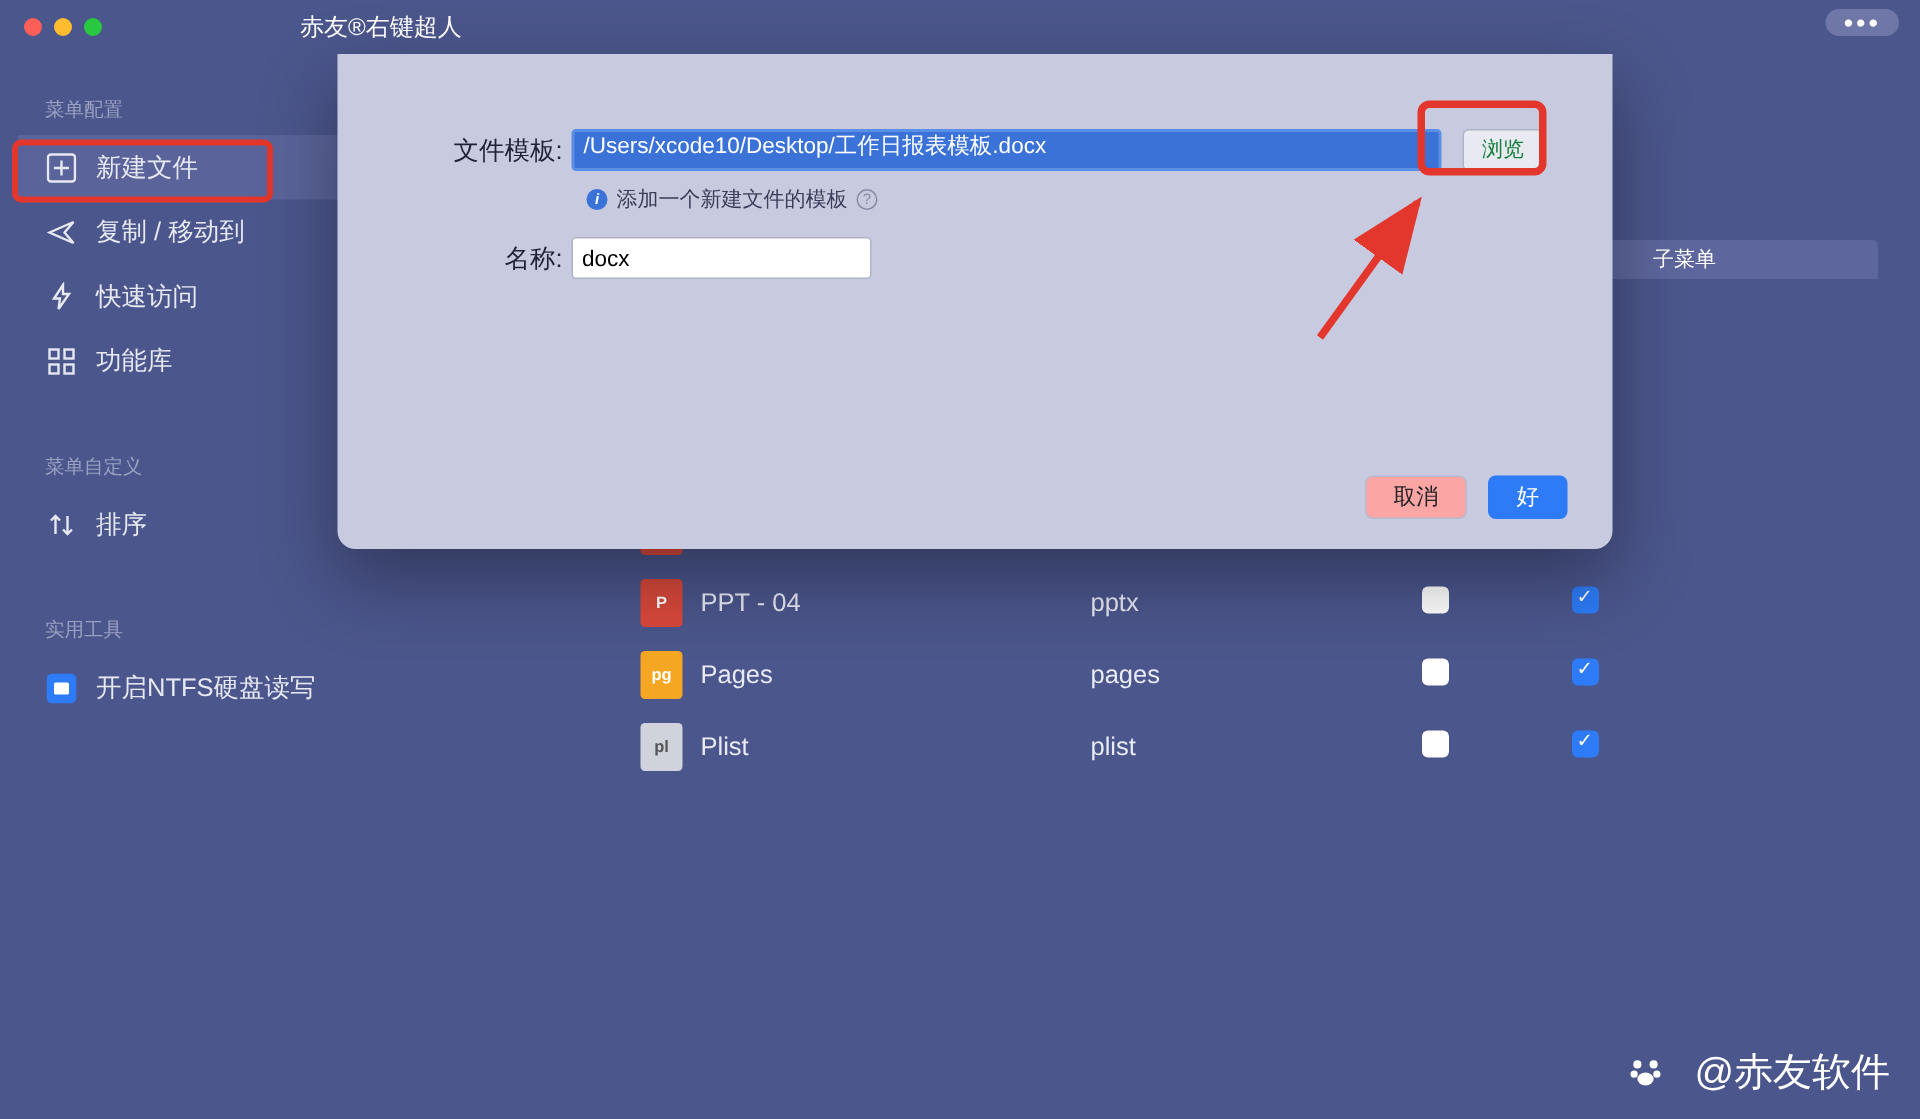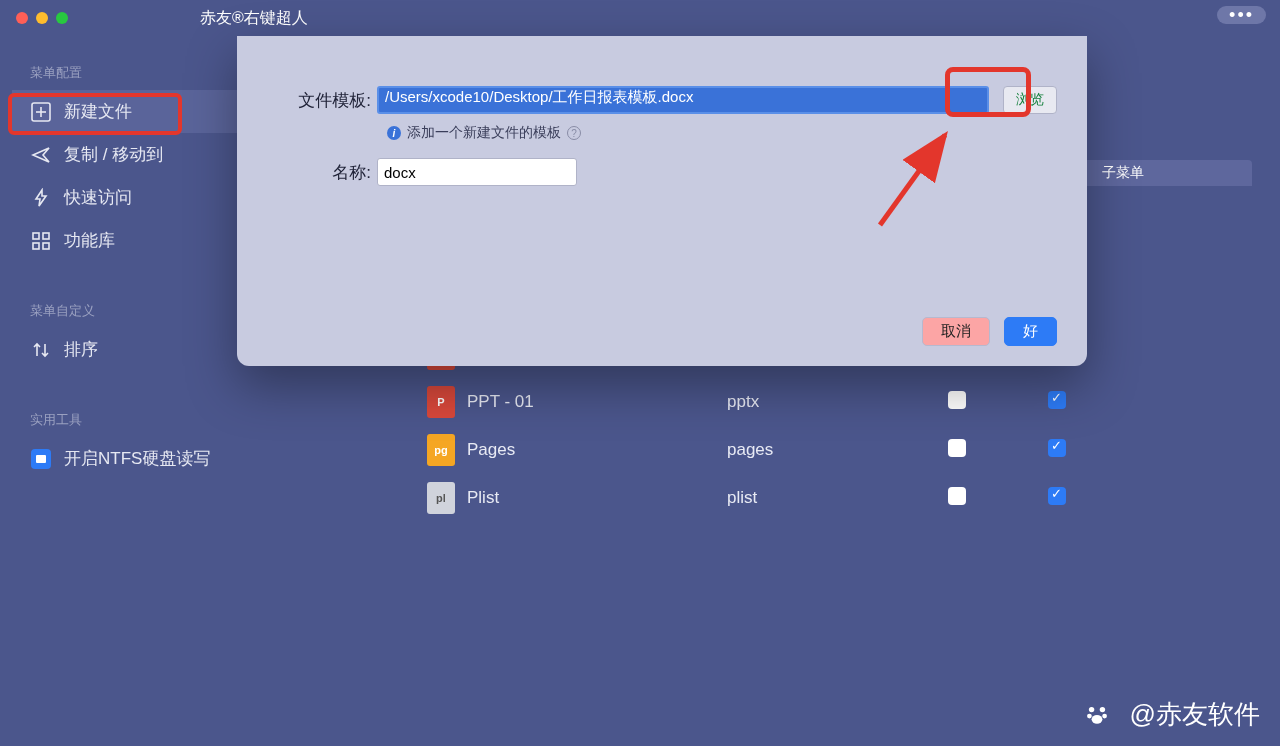--- a/index.html
+++ b/index.html
@@ -30,21 +30,21 @@
 .row .file-ico { width:28px; height:32px; margin:0 12px 0 22px; border-radius:3px; display:flex; align-items:center; justify-content:center; font-size:11px; font-weight:bold; color:#fff; }
 .row .fname { width:260px; }
 .row .fext { width:200px; }
 .row .chk1 { width:60px; text-align:center; }
 .row .chk2 { width:140px; text-align:center; }
 .cbox { display:inline-block; width:18px; height:18px; border-radius:4px; background:#fff; position:relative; }
 .cbox.checked { background:#2d7bf6; }
 .cbox.checked::after { content:"✓"; color:#fff; font-size:13px; position:absolute; left:3px; top:-1px; }
 
 
-.modal { position:absolute; left:237px; top:36px; width:850px; height:330px; background:#c8cbe0; border-radius:0 0 12px 12px; box-shadow:0 20px 50px rgba(0,0,0,.35); padding:50px 30px 20px; }
+.modal { position:absolute; left:225px; top:36px; width:850px; height:330px; background:#c8cbe0; border-radius:0 0 12px 12px; box-shadow:0 20px 50px rgba(0,0,0,.35); padding:50px 46px 20px; }
 .form-row { display:flex; align-items:center; margin-bottom:10px; }
 .form-label { width:110px; text-align:right; color:#202338; font-size:17px; padding-right:6px; }
 .path-input { flex:1; height:28px; background:#fff; border:2px solid #5a8fe8; border-radius:3px; padding:0 6px; font-size:15px; color:#1a1c2e; }
 .path-input.sel { background:#3a72d8; color:#fff; }
 .browse-btn { margin-left:14px; padding:4px 12px; background:#e8e9f1; border:1px solid #b0b3c8; border-radius:4px; font-size:14px; color:#15803d; }
 .hint-row { margin-left:120px; display:flex; align-items:center; gap:6px; color:#3a3e5a; font-size:14px; margin-bottom:16px; }
 .info-ico { width:14px; height:14px; border-radius:50%; background:#3a72d8; color:#fff; font-size:10px; display:flex; align-items:center; justify-content:center; font-style:italic; font-weight:bold; }
 .help-ico { width:14px; height:14px; border-radius:50%; border:1px solid #888ca6; color:#888ca6; font-size:10px; display:flex; align-items:center; justify-content:center; }
 .name-input { width:200px; height:28px; background:#fff; border:1px solid #b0b3c8; border-radius:3px; padding:0 6px; font-size:15px; }
 .dlg-buttons { position:absolute; right:30px; bottom:20px; display:flex; gap:14px; }
@@ -163,21 +163,21 @@
       </div>
       <div class="row">
         <div class="file-ico" style="background:#d9483b;color:#fff">P</div>
         <div class="fname">PPT</div>
         <div class="fext">ppt</div>
         <div class="chk1"><span class="cbox"></span></div>
         <div class="chk2"><span class="cbox checked"></span></div>
       </div>
       <div class="row">
         <div class="file-ico" style="background:#d9483b;color:#fff">P</div>
-        <div class="fname">PPT - 01</div>
+        <div class="fname">PPT - 04</div>
         <div class="fext">pptx</div>
         <div class="chk1"><span class="cbox"></span></div>
         <div class="chk2"><span class="cbox checked"></span></div>
       </div>
       <div class="row">
         <div class="file-ico" style="background:#f5a623;color:#fff">pg</div>
         <div class="fname">Pages</div>
         <div class="fext">pages</div>
         <div class="chk1"><span class="cbox"></span></div>
         <div class="chk2"><span class="cbox checked"></span></div>

